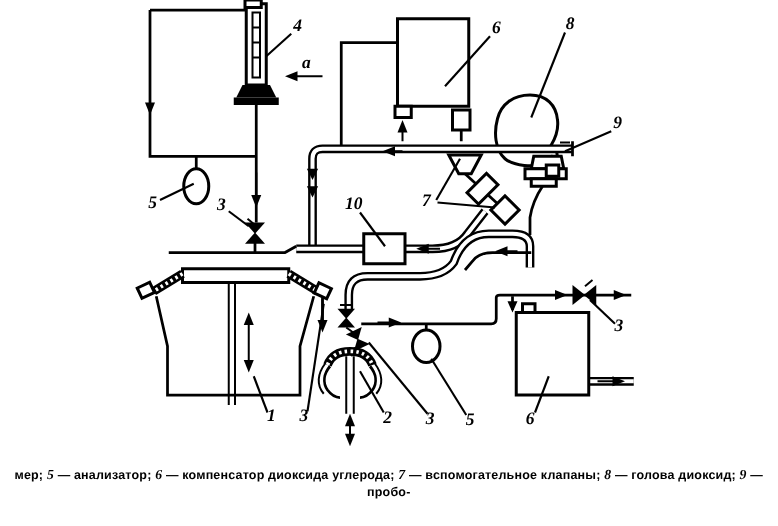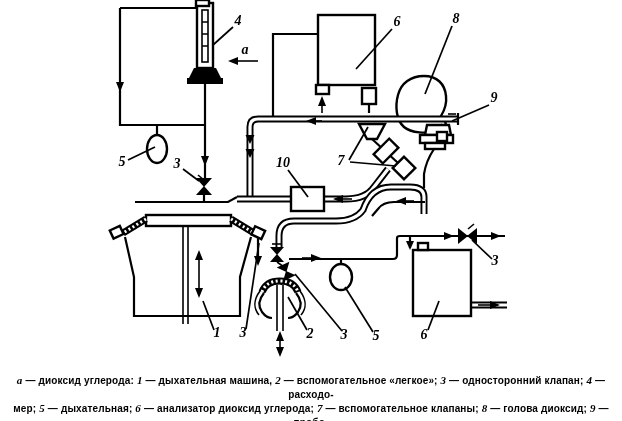--- a/index.html
+++ b/index.html
@@ -224,16 +224,15 @@
         <text x="397" y="26" class="lbl">6</text>
         <text x="424" y="339" class="lbl">6</text>
         <text x="341" y="165" class="lbl">7</text>
         <text x="456" y="23" class="lbl">8</text>
         <text x="494" y="102" class="lbl">9</text>
         <text x="283" y="167" class="lbl">10</text>
       </g>
 </svg>
 
 <div class="caption" id="caption">
-      <p><em>а</em><span> — диоксид углерода: </span><em>1</em><span> — дыхательная машина, </span><em>2</em><span> — вспомогательное «легкое»; </span><em>3</em><span> — односторонний клапан; </span><em>4</em><span> — расходо-</span></p>
-      <p><span>мер; </span><em>5</em><span> — дыхательная; </span><em>6</em><span> — анализатор диоксид углерода; </span><em>7</em><span> — вспомогательное клапаны; </span><em>8</em><span> — голова диоксид; </span><em>9</em><span> — пробо-</span></p>
+      <p><span>мер; </span><em>5</em><span> — анализатор; </span><em>6</em><span> — компенсатор диоксида углерода; </span><em>7</em><span> — вспомогательное клапаны; </span><em>8</em><span> — голова диоксид; </span><em>9</em><span> — пробо-</span></p>
     </div>
 </div>
 
 </body></html>

